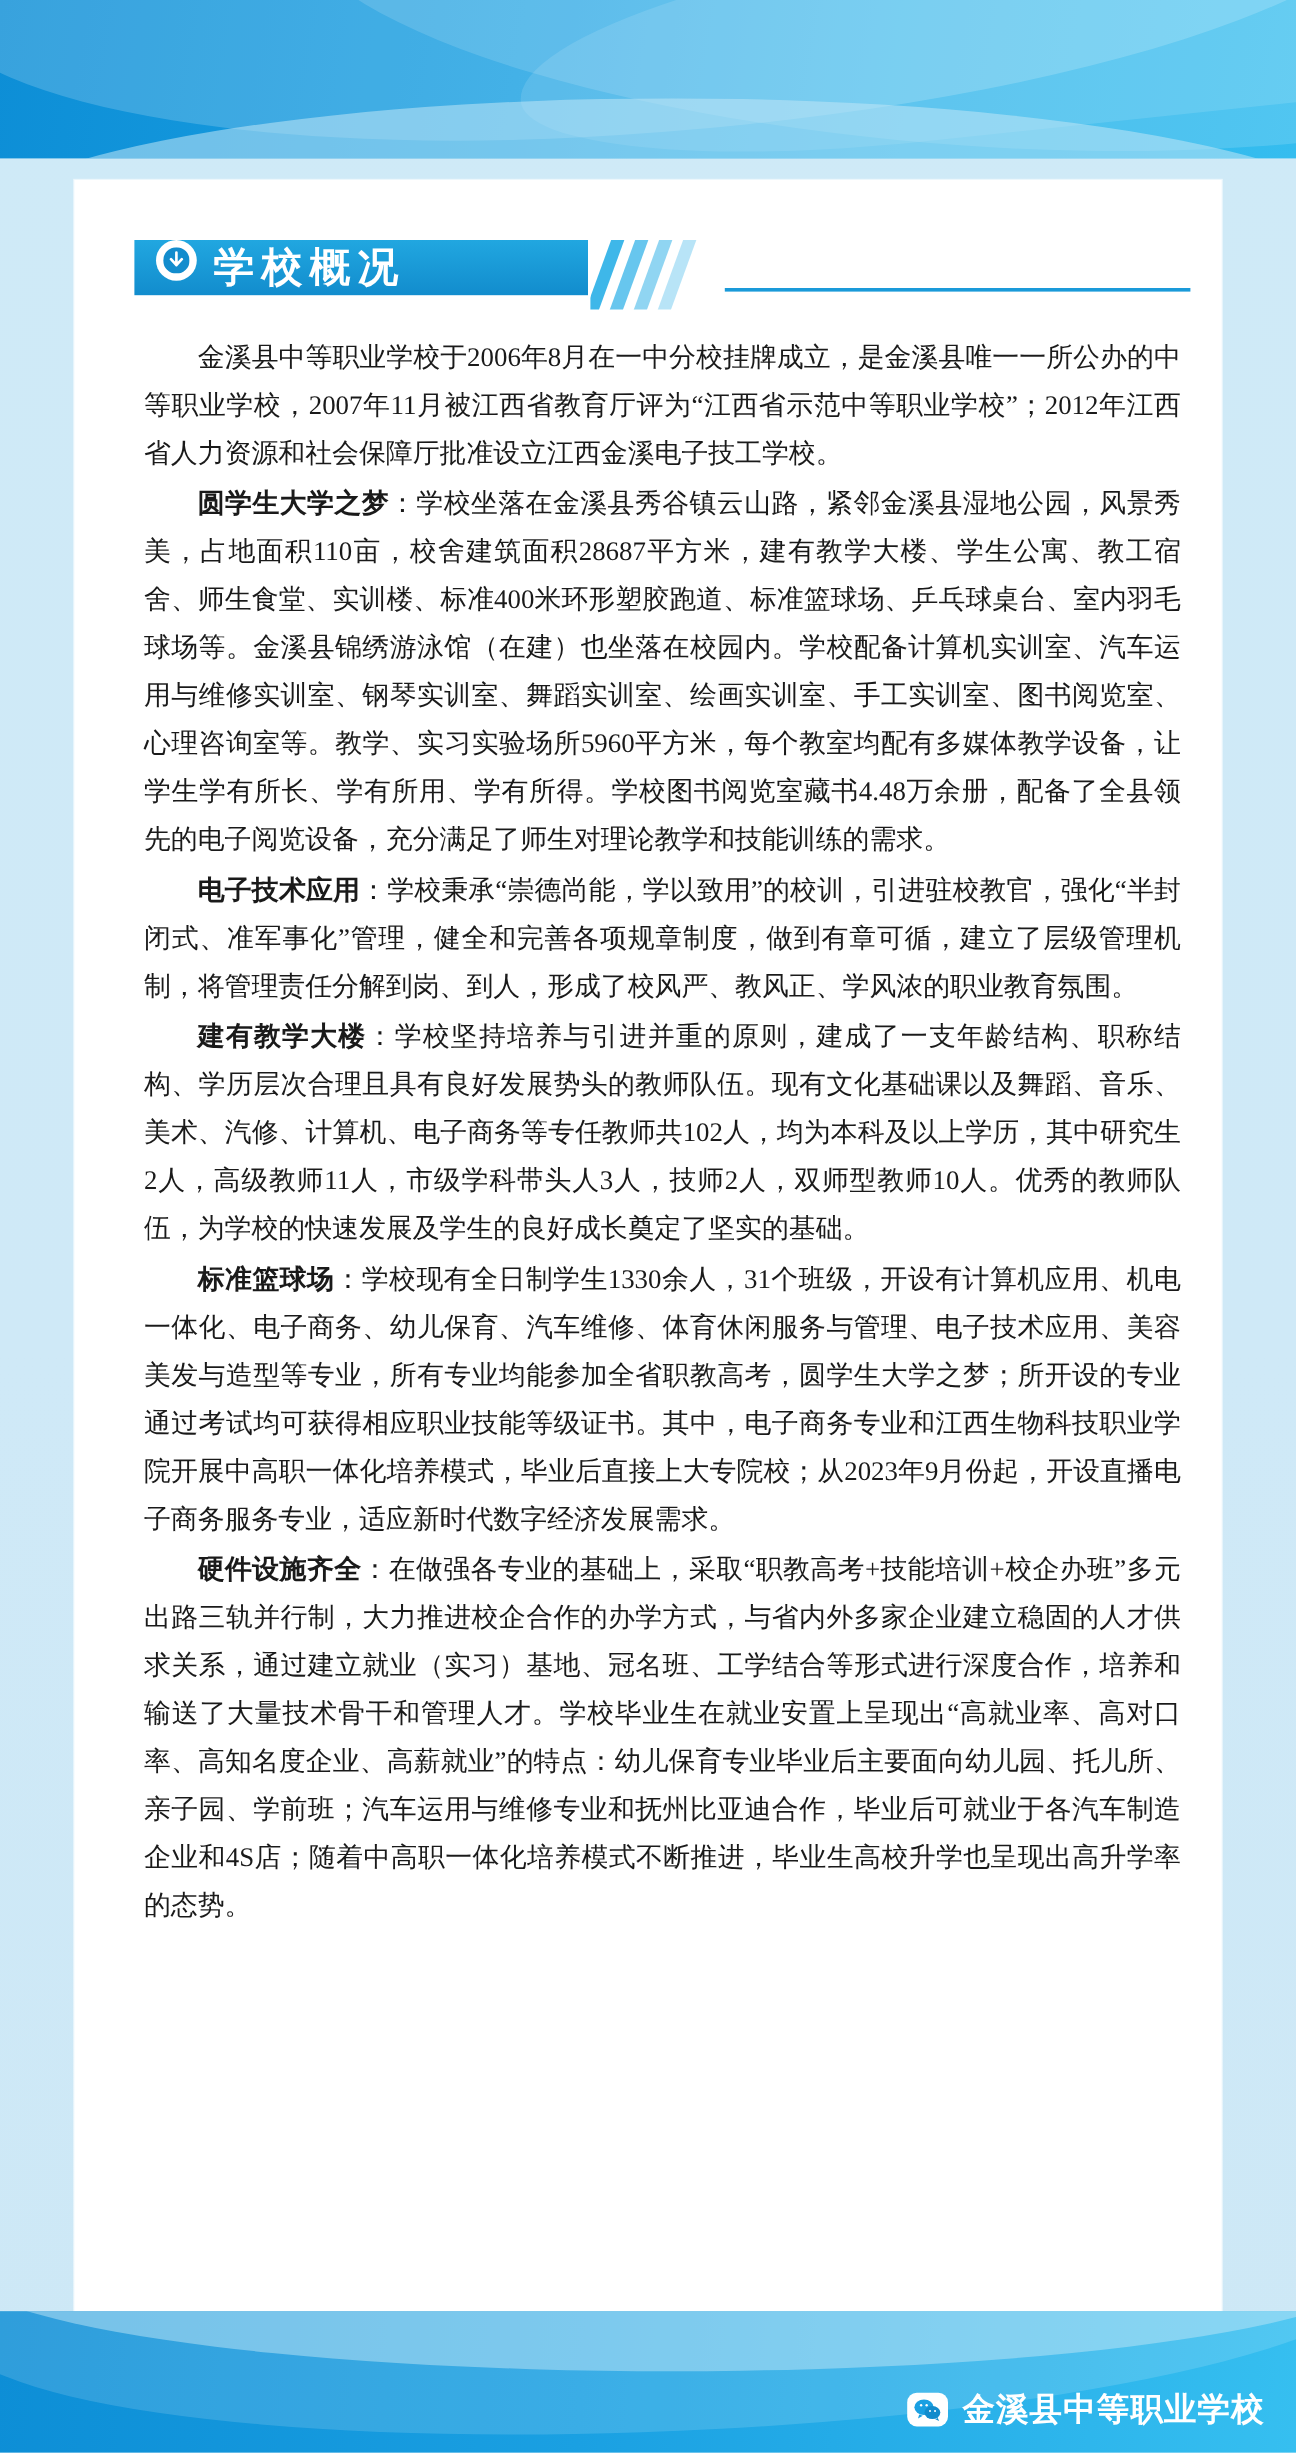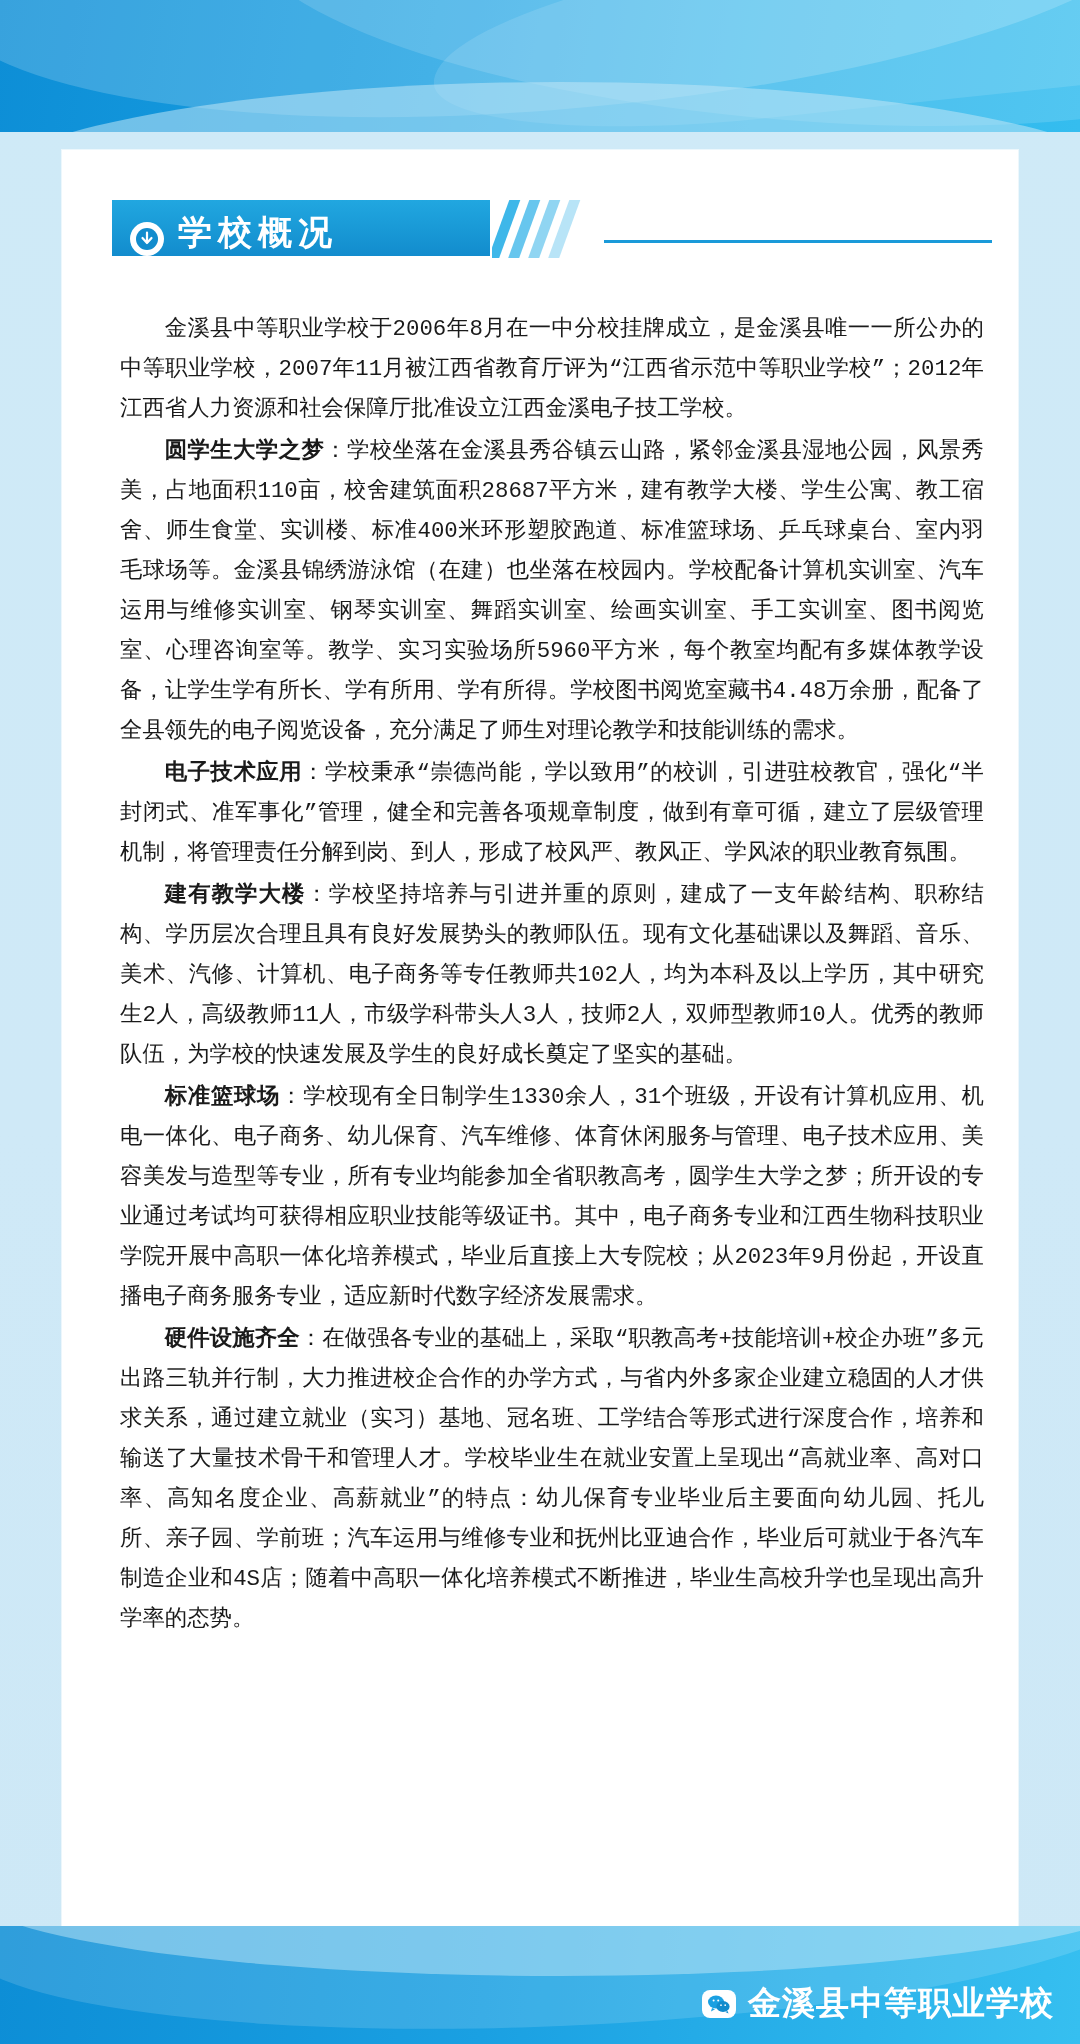--- a/index.html
+++ b/index.html
@@ -50,23 +50,23 @@
     position:absolute;left:62px;top:150px;width:956px;height:1776px;
     background:#ffffff;
     box-shadow:0 0 0 1px rgba(255,255,255,.6);
   }
 
   
   .title-wrap{
     position:absolute;left:50px;top:50px;width:880px;height:58px;
   }
   .title-band{
-    position:absolute;left:0;top:0;height:56px;width:378px;
+    position:absolute;left:0;top:0;height:46px;width:378px;
     background:linear-gradient(180deg,#21a7e0 0%,#128ccd 100%);
-    display:flex;align-items:flex-end;
+    display:flex;align-items:flex-start;
     padding-left:18px;box-sizing:border-box;
   }
   .title-band .dot{
     width:34px;height:34px;border-radius:50%;
     background:#ffffff;
     display:flex;align-items:center;justify-content:center;
     margin-right:14px;flex:none;
   }
   .title-band .dot svg{display:block;}
   .title-text{
@@ -87,27 +87,26 @@
   .slashes i.s3{left:46px;opacity:.55;}
   .slashes i.s4{left:66px;opacity:.35;}
   .title-rule{
     position:absolute;left:492px;top:40px;width:388px;height:3px;
     background:#1a9ad9;
   }
 
   
   .body{
     position:absolute;left:58px;top:128px;width:864px;
-    font-family:Liberation Mono, monospace;
+    font-family:Liberation Serif, serif;
     font-size:22.4px;
     line-height:40px;
     color:#1a1a1a;
     text-align:justify;
     text-justify:inter-ideograph;
-    margin-top:31px;
   }
   .body p{margin:0 0 2px 0;text-indent:2em;}
   .body b{font-weight:bold;}
 
   
   .footer{
     position:absolute;left:0;bottom:0;width:1080px;height:118px;
     background:linear-gradient(95deg,#0d8ed6 0%,#1aa0e2 45%,#36bff0 100%);
     overflow:hidden;
   }
@@ -125,21 +124,21 @@
   }
   .footer-right{
     position:absolute;right:26px;bottom:18px;
     display:flex;align-items:center;gap:12px;
   }
   .wechat-icon{
     width:34px;height:28px;border-radius:8px;background:#ffffff;
     display:flex;align-items:center;justify-content:center;flex:none;
   }
   .footer-text{
-    color:#ffffff;font-size:33px;font-weight:bold;letter-spacing:1px;
+    color:#ffffff;font-size:27px;font-weight:bold;letter-spacing:1px;
     font-family:Liberation Sans, sans-serif;
     white-space:nowrap;
   }
 </style>
 </head>
 <body>
 
 <div class="page">
 
   <div class="banner">

